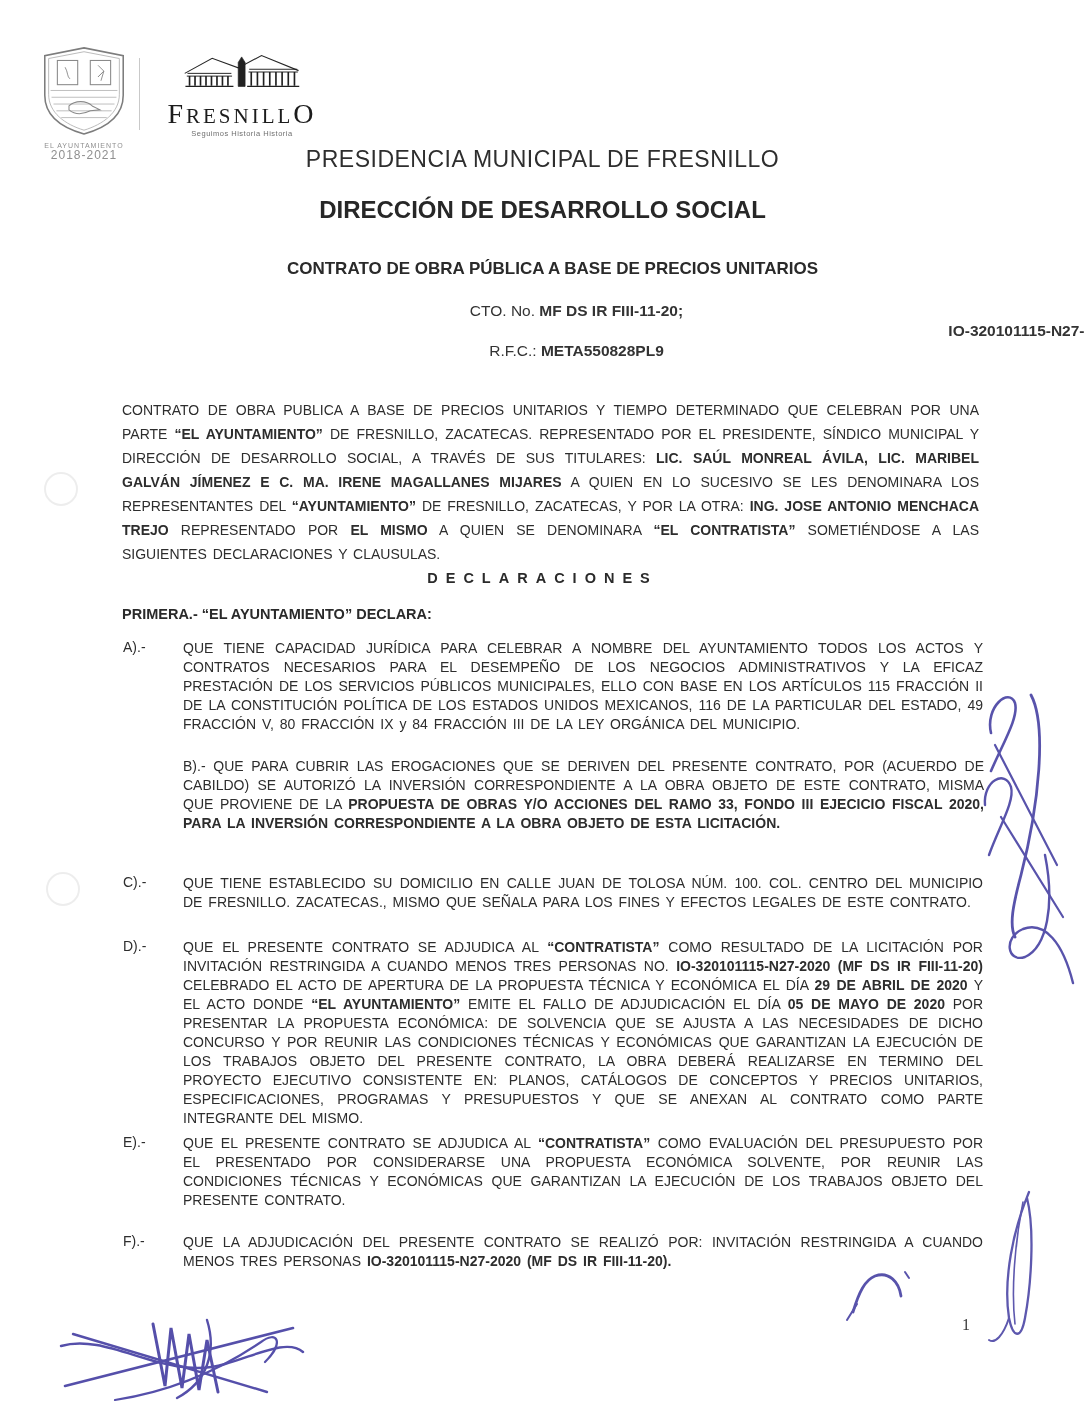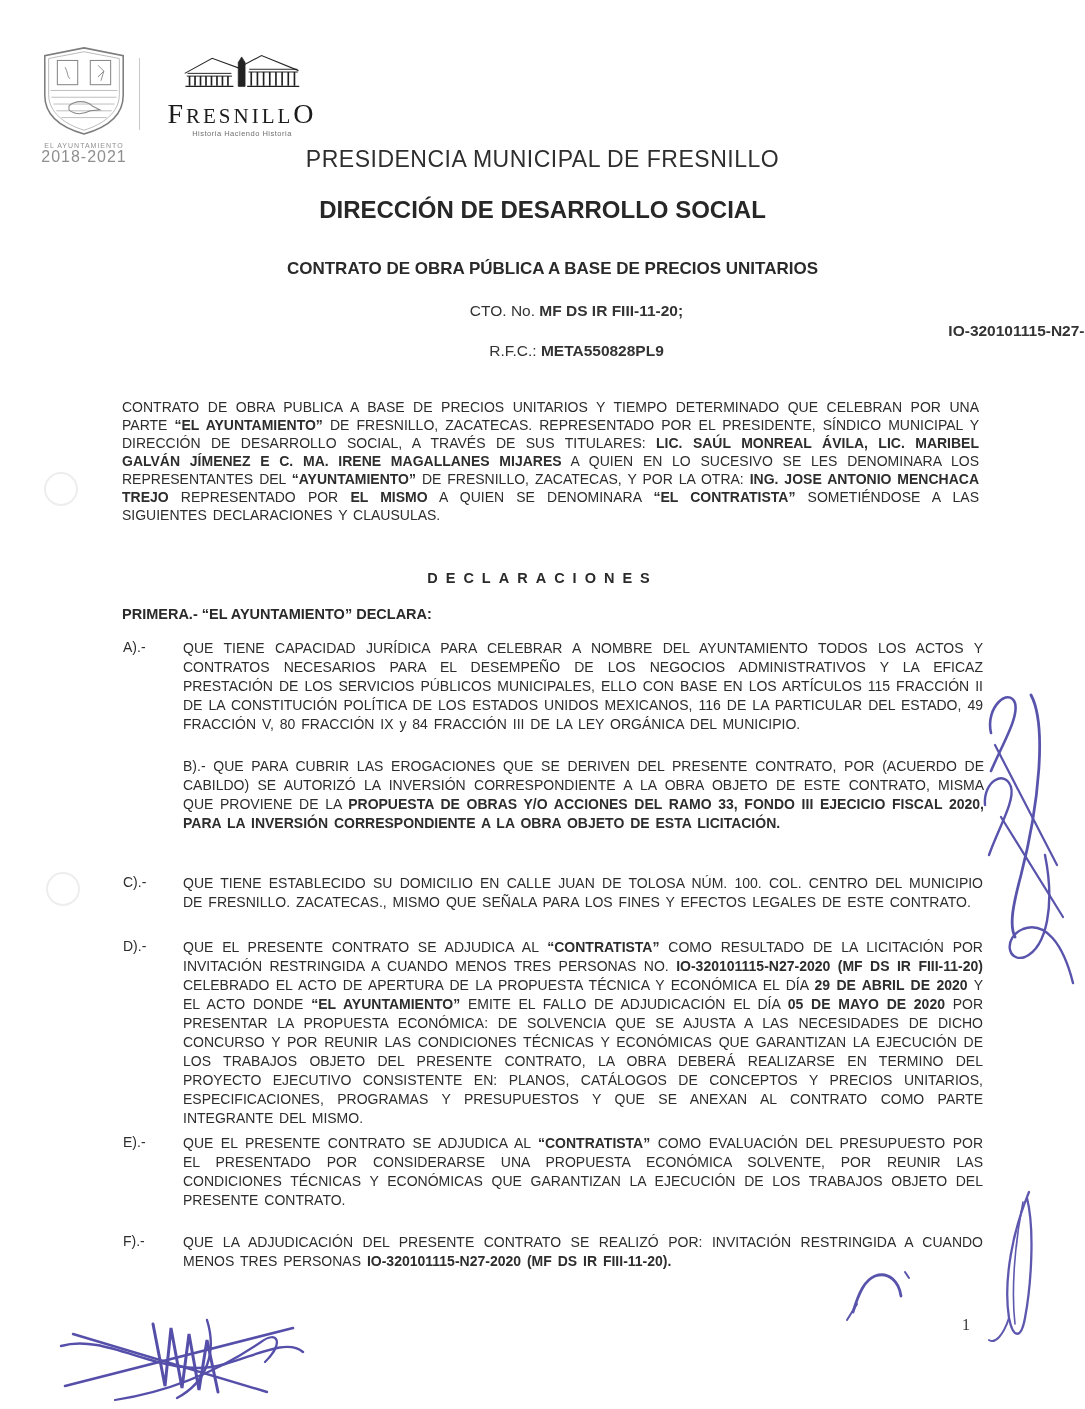--- a/index.html
+++ b/index.html
@@ -4,34 +4,34 @@
 <style>
   html,body{margin:0;padding:0;background:#ffffff;}
   .page{
     position:relative;width:1085px;height:1409px;background:#fff;
     font-family:"Liberation Sans", sans-serif;color:#2b2b2b;overflow:hidden;
   }
   
   .crest{position:absolute;left:34px;top:44px;width:100px;text-align:center;}
   .crest-caption{margin-top:2px;color:#8f8f8f;line-height:1.05;}
   .crest-cap1{font-size:7px;letter-spacing:1px;}
-  .crest-cap2{font-size:16px;letter-spacing:1px;}
+  .crest-cap2{font-size:12px;letter-spacing:1px;}
   .header-divider{position:absolute;left:139px;top:58px;width:1px;height:72px;background:#c9c9c9;}
   .logo{position:absolute;left:152px;top:46px;width:180px;text-align:center;}
   .wordmark{font-family:"Liberation Serif", serif;color:#1c1c1c;letter-spacing:3px;line-height:1;margin-top:2px;white-space:nowrap;}
   .wordmark .big{font-size:28px;}
   .wordmark .mid{font-size:21px;}
   .tagline{font-size:7.5px;color:#6f6f6f;letter-spacing:.5px;margin-top:1px;}
   .title{position:absolute;top:146px;left:0;width:1085px;text-align:center;font-size:23px;font-weight:400;letter-spacing:.5px;color:#2e2e2e;margin:0;}
   .subtitle{position:absolute;top:196px;left:0;width:1085px;text-align:center;font-size:24px;font-weight:700;color:#272727;margin:0;}
   .doctype{position:absolute;top:249px;left:0;width:1085px;text-align:center;font-size:17px;font-weight:700;color:#2a2a2a;margin:10px;}
   .ref{position:absolute;top:301px;left:34px;width:1085px;text-align:center;font-size:15.5px;line-height:20px;color:#333;}
   .b{font-weight:700;text-align:right;}
   
-  .para{font-size:14px;line-height:18px;text-align:justify;word-spacing:2px;color:#2d2d2d;margin:0;}
+  .para{font-size:14px;line-height:24px;text-align:justify;word-spacing:2px;color:#2d2d2d;margin:0;}
   .intro{position:absolute;left:122px;top:398px;width:857px;}
   .decl-heading{position:absolute;top:570px;left:0;width:1085px;text-align:center;font-size:14.5px;font-weight:700;letter-spacing:8px;color:#2a2a2a;}
   .primera{position:absolute;left:122px;top:606px;font-size:14.5px;font-weight:700;color:#2a2a2a;}
   .item{position:absolute;left:123px;width:860px;}
   .item-label{position:absolute;left:0;top:0;width:55px;font-size:14px;color:#2d2d2d;}
   .item-text{margin-left:60px;}
   .item-text.para{line-height:19px;}
   .item-b{position:absolute;left:183px;width:801px;}
   
   .sig{position:absolute;}
@@ -66,21 +66,21 @@
       <path d="M4,30 L44,8 L82,22 L116,4 L170,26" fill="none" stroke="#262626" stroke-width="1.6"></path>
       <path d="M8,30 H72 M7,34 H73" stroke="#1f1f1f" stroke-width="1.4"></path>
       <path d="M11,34 V48 M19,34 V48 M27,34 V48 M35,34 V48 M43,34 V48 M51,34 V48 M59,34 V48 M67,34 V48" stroke="#1f1f1f" stroke-width="2.4"></path>
       <path d="M5,49 H75" stroke="#1f1f1f" stroke-width="2"></path>
       <path d="M82,14 l5,-8 5,8 V49 h-10 Z" fill="#222" stroke="#222" stroke-width="1"></path>
       <path d="M98,24 H168 M97,28 H169" stroke="#1f1f1f" stroke-width="1.4"></path>
       <path d="M101,28 V48 M110,28 V48 M119,28 V48 M128,28 V48 M137,28 V48 M146,28 V48 M155,28 V48 M164,28 V48" stroke="#1f1f1f" stroke-width="2.4"></path>
       <path d="M95,49 H171" stroke="#1f1f1f" stroke-width="2"></path>
     </svg>
     <div class="wordmark"><span class="big">F</span><span class="mid">RESNILL</span><span class="big">O</span></div>
-    <div class="tagline">Historia Haciendo Historia</div>
+    <div class="tagline">Seguimos Historia Historia</div>
   </div>
 
   <h1 class="title">PRESIDENCIA MUNICIPAL DE FRESNILLO</h1>
   <h2 class="subtitle">DIRECCIÓN DE DESARROLLO SOCIAL</h2>
   <h3 class="doctype">CONTRATO DE OBRA PÚBLICA A BASE DE PRECIOS UNITARIOS</h3>
 
   <div class="ref">
     <div><span>CTO. No. </span><span class="b">MF DS IR FIII-11-20;</span></div>
     <div class="b">IO-320101115-N27-2020</div>
     <div><span>R.F.C.: </span><span class="b">META550828PL9</span></div>

